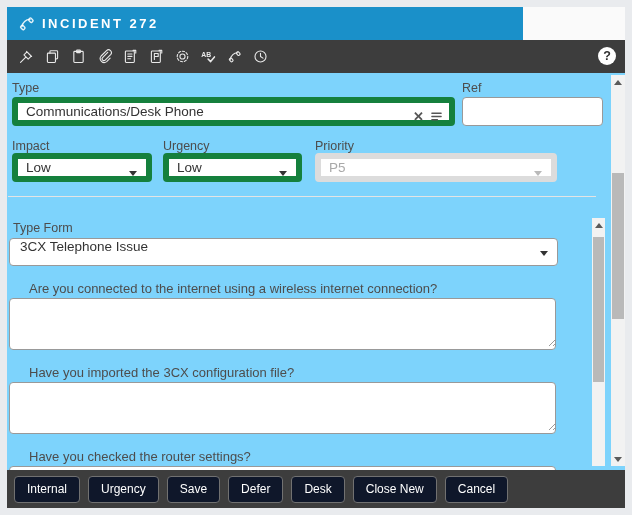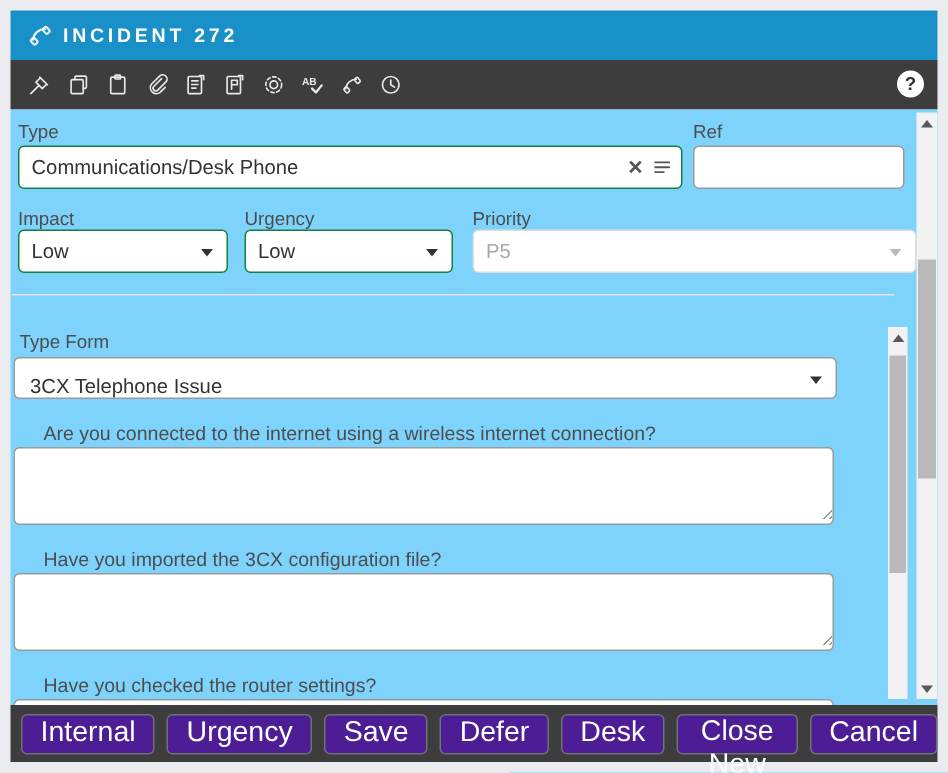--- a/index.html
+++ b/index.html
@@ -13,21 +13,21 @@
     background:#e9ebee;
     position:relative;
     overflow:hidden;
   }
   .window{
     position:absolute;left:7px;top:7px;width:618px;height:501px;
     background:#fafafa;
   }
   
   .titlebar{
-    position:absolute;left:0;top:0;width:618px;height:33px;
+    position:absolute;left:0;top:0;width:516px;height:33px;
     background:var(--header-bg);
     display:flex;align-items:center;
     padding-left:10px;
   }
   .titlebar .phone-glyph{width:19px;height:19px;margin-right:6px;flex:0 0 auto}
   .titlebar .title{
     color:#fff;font-size:13px;font-weight:700;letter-spacing:2.5px;
   }
   
   .toolbar{
@@ -50,21 +50,21 @@
   }
   .fld-label{position:absolute;font-size:12.5px;color:#4d4d4d}
   .tbox{
     position:absolute;height:29px;background:#fff;
     border:1px solid #999;border-radius:4px;
     font-family:"Liberation Sans",sans-serif;font-size:13.5px;color:#333;
     padding:0 8px;outline:none;
   }
   .selbox{
     position:absolute;height:29px;background:#fff;
-    border:1px solid #15803d;border-radius:4px;
+    border:6px solid #15803d;border-radius:4px;
     display:flex;align-items:center;
     font-size:13.5px;color:#333;padding:0 8px;cursor:pointer;
   }
   .selbox .caret{
     position:absolute;right:9px;top:12px;width:0;height:0;
     border-left:4px solid transparent;border-right:4px solid transparent;
     border-top:5px solid #333;
   }
   .selbox.disabled{border-color:#dcdcdc;color:#a9a9a9;cursor:default}
   .selbox.disabled .caret{border-top-color:#b9b9b9}
@@ -75,21 +75,21 @@
   .list-glyph{width:13px;height:13px;cursor:pointer}
   .list-glyph svg{width:13px;height:13px;stroke:#555;stroke-width:1.4;stroke-linecap:round}
   .divider{position:absolute;left:1px;top:123px;width:588px;height:1px;background:#e4e4e4}
   
   .quickform{
     position:absolute;left:2px;top:140px;width:549px;height:257px;overflow:hidden;
   }
   .qf-label{font-size:12.5px;color:#4d4d4d;margin:8px 0 3px 4px}
   .qf-select{
     position:relative;height:28px;background:#fff;border:1px solid #999;border-radius:4px;
-    display:flex;align-items:flex-end;font-size:13.5px;color:#333;padding:0 10px;cursor:pointer;
+    display:flex;align-items:flex-start;font-size:13.5px;color:#333;padding:0 10px;cursor:pointer;
   }
   .qf-select .caret{
     position:absolute;right:9px;top:12px;width:0;height:0;
     border-left:4px solid transparent;border-right:4px solid transparent;
     border-top:5px solid #333;
   }
   .question{margin-top:15px}
   .q-label{font-size:13px;color:#4d4d4d;line-height:15px;margin-left:20px}
   .q-ta-wrap{position:relative;margin-top:2px}
   .q-ta{
@@ -113,22 +113,22 @@
   .sb-thumb{position:absolute;left:1px;background:#b9b9b9;cursor:pointer}
   .sb-inner .sb-thumb{width:11px;top:19px;height:145px}
   .sb-outer .sb-thumb{width:12px;top:98px;height:146px}
   
   .footer{
     position:absolute;left:0;top:463px;width:618px;height:38px;
     background:var(--bar-bg);
     display:flex;align-items:center;gap:8px;padding-left:7px;
   }
   .ft-btn{
-    height:27px;padding:0 12px;background:#4c1d95;border:1px solid #717171;border-radius:4px;
-    color:#fff;font-family:"Liberation Sans",sans-serif;font-size:19px;cursor:pointer;
+    height:27px;padding:0 12px;background:#0f172a;border:1px solid #717171;border-radius:4px;
+    color:#fff;font-family:"Liberation Sans",sans-serif;font-size:12px;cursor:pointer;
   }
 </style>
 </head>
 <body>
 
 <div class="window">
 
   <div class="titlebar">
     <span class="phone-glyph">
       <svg viewBox="0 0 20 20">
@@ -231,21 +231,21 @@
       <span class="caret"></span>
     </div>
 
     <span class="fld-label" style="left:156px;top:66px">Urgency</span>
     <div class="selbox" style="left:156px;top:80px;width:139px">
       <span>Low</span>
       <span class="caret"></span>
     </div>
 
     <span class="fld-label" style="left:308px;top:66px">Priority</span>
-    <div class="selbox disabled" style="left:308px;top:80px;width:296px">
+    <div class="selbox disabled" style="left:308px;top:80px;width:242px">
       <span>P5</span>
       <span class="caret"></span>
     </div>
 
     <div class="divider"></div>
 
     <div class="quickform">
       <div class="qf-label">Type Form</div>
       <div class="qf-select">
         <span>3CX Telephone Issue</span>

